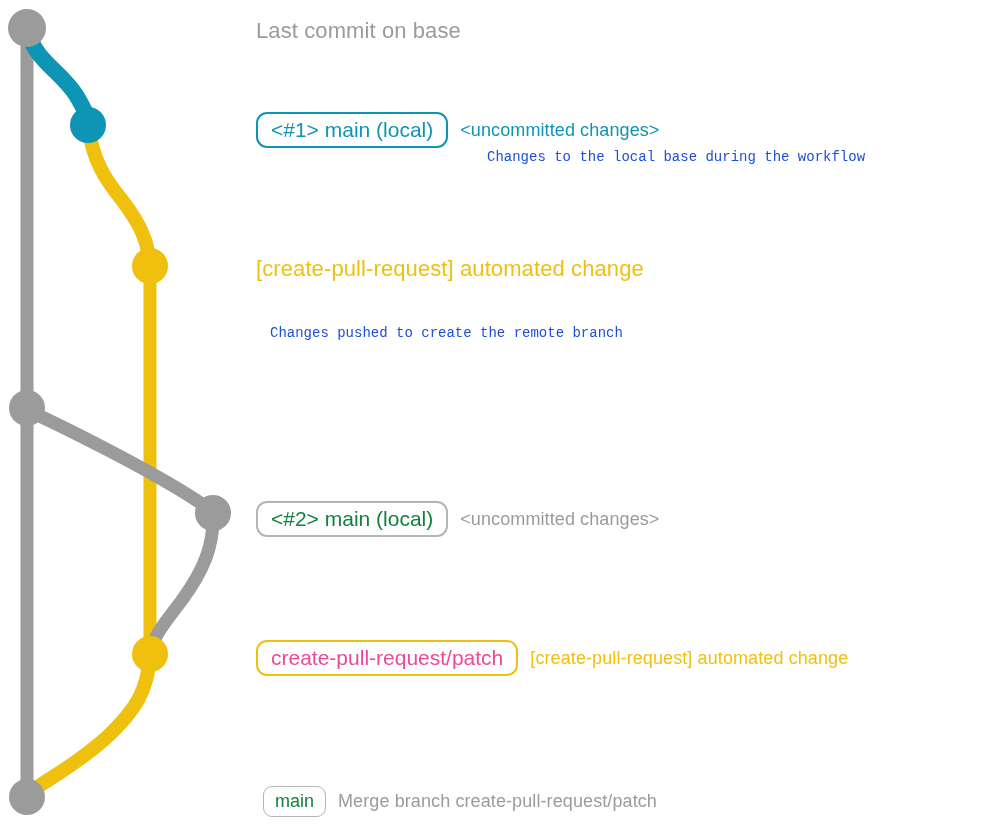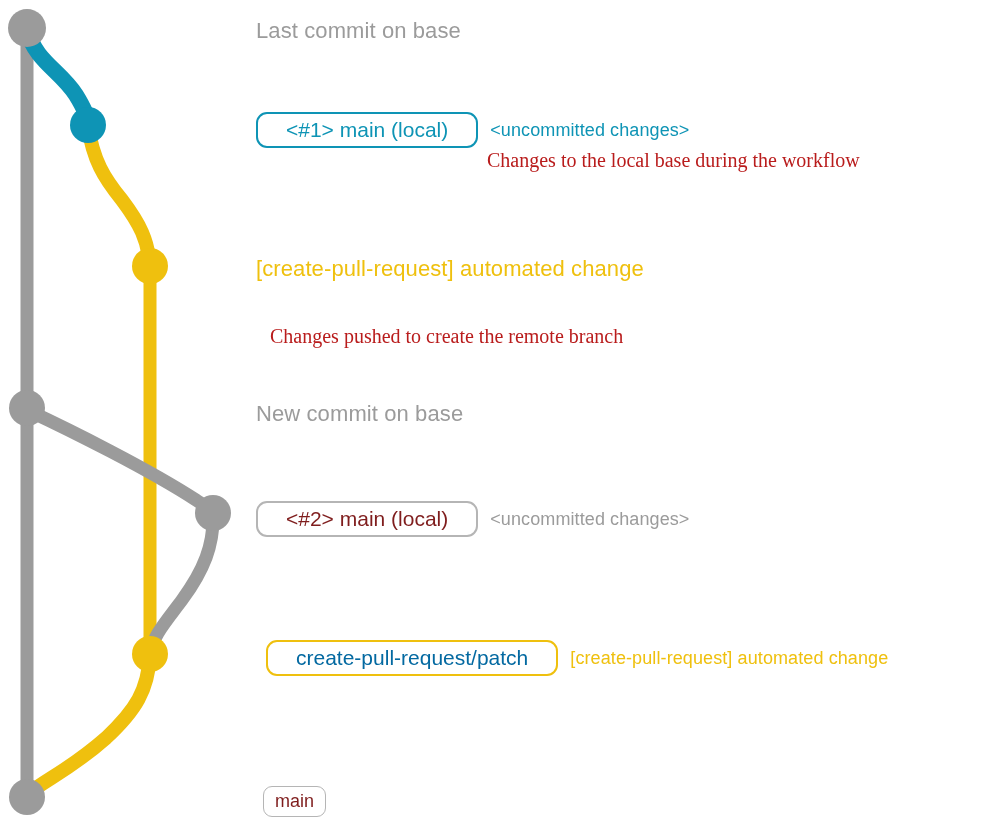--- a/index.html
+++ b/index.html
@@ -38,48 +38,48 @@
     left: 256px;
     display: flex;
     align-items: center;
     gap: 12px;
     white-space: nowrap;
   }
 
   .note-row {
     position: absolute;
     white-space: nowrap;
-    font-family: Liberation Serif, serif;
-    font-size: 20px;
-    color: #b91c1c;
+    font-family: Liberation Mono, monospace;
+    font-size: 14px;
+    color: #1d4ed8;
   }
 
   
   .headline {
     font-size: 22px;
     letter-spacing: .1px;
   }
   .headline.gray   { color: #9b9b9b; }
   .headline.gold   { color: #efc00e; }
 
   
   .badge {
     display: inline-block;
     box-sizing: border-box;
     border-radius: 11px;
     border-style: solid;
     border-width: 2px;
-    padding: 5px 28px 6px;
+    padding: 5px 13px 6px;
     font-size: 21px;
     line-height: 1;
     background: #ffffff;
   }
   .badge.teal { border-color: #0e94b5; color: #0e94b5; }
-  .badge.gray { border-color: #b5b5b5; color: #7f1d1d; }
-  .badge.gold { border-color: #efc00e; color: #0369a1; margin-left: 10px; }
+  .badge.gray { border-color: #b5b5b5; color: #15803d; }
+  .badge.gold { border-color: #efc00e; color: #ec4899; }
 
   .badge.small {
     font-size: 18px;
     border-width: 1.5px;
     border-radius: 9px;
     padding: 5px 11px 6px;
   }
 
   
   .subject {
@@ -128,31 +128,29 @@
     <span class="badge teal">&lt;#1&gt; main (local)</span>
     <span class="subject teal">&lt;uncommitted changes&gt;</span>
   </div>
   <div class="note-row" style="top:145px; left:487px;">Changes to the local base during the workflow</div>
 
   <div class="commit-row" style="top:252px;">
     <span class="headline gold">[create-pull-request] automated change</span>
   </div>
   <div class="note-row" style="top:289px; left:270px;margin-top:32px;">Changes pushed to create the remote branch</div>
 
-  <div class="commit-row" style="top:397px;">
-    <span class="headline gray">New commit on base</span>
-  </div>
 
   <div class="commit-row" style="top:497px;">
     <span class="badge gray">&lt;#2&gt; main (local)</span>
     <span class="subject gray">&lt;uncommitted changes&gt;</span>
   </div>
 
   <div class="commit-row" style="top:636px;">
     <span class="badge gold">create-pull-request/patch</span>
     <span class="subject gold">[create-pull-request] automated change</span>
   </div>
 
   <div class="commit-row" style="top:782px;padding-left:7px;">
     <span class="badge gray small">main</span>
+    <span class="subject gray">Merge branch create-pull-request/patch</span>
   </div>
 
 </div>
 
 </body></html>

